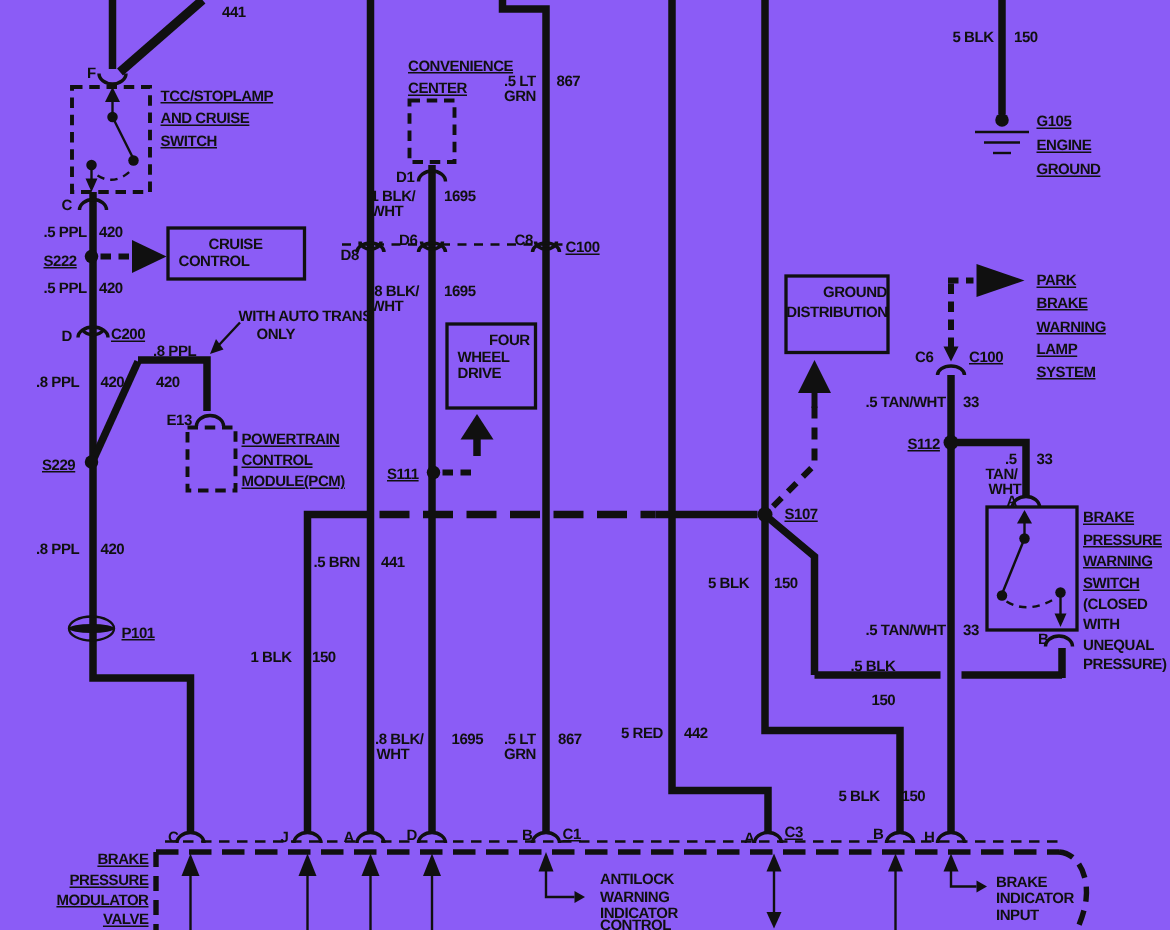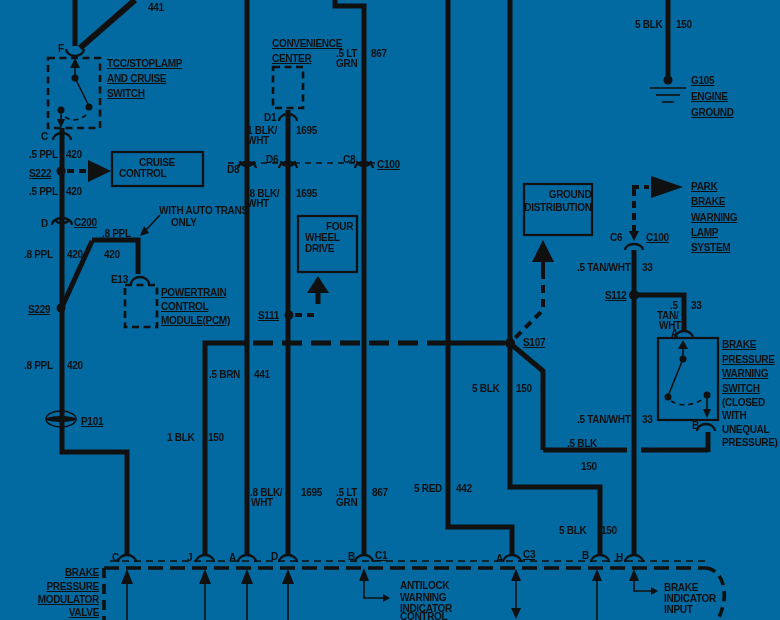--- a/index.html
+++ b/index.html
@@ -12,21 +12,21 @@
   .boxsolid { stroke:#101010; fill:none; stroke-width:2.2; }
   .boxdash { stroke:#101010; fill:none; stroke-width:2.6; stroke-dasharray:7 4.5; }
   .dome { stroke:#101010; fill:none; stroke-width:2.3; }
   .dot { fill:#101010; }
   .arrow { fill:#101010; stroke:none; }
   .thin { stroke:#101010; stroke-width:1.6; fill:none; }
 </style>
 </head>
 <body>
 
-<div class="page" style="background: #0369a1;">
+<div class="page" style="background: #8b5cf6;">
 <svg width="780" height="620" viewBox="0 0 780 620">
 
   <g>
     <path class="wire" stroke-width="5" d="M75,0 V46"></path>
     <path class="wire" stroke-width="6" d="M135,0 L80,48"></path>
   </g>
   <g>
     <path class="wire" stroke-width="5" d="M62,128 V452 H127 V555"></path>
     <path class="wire" stroke-width="5" d="M92,241 L62,307"></path>
     <path class="wire" stroke-width="5" d="M92,240 H138 V274"></path>

